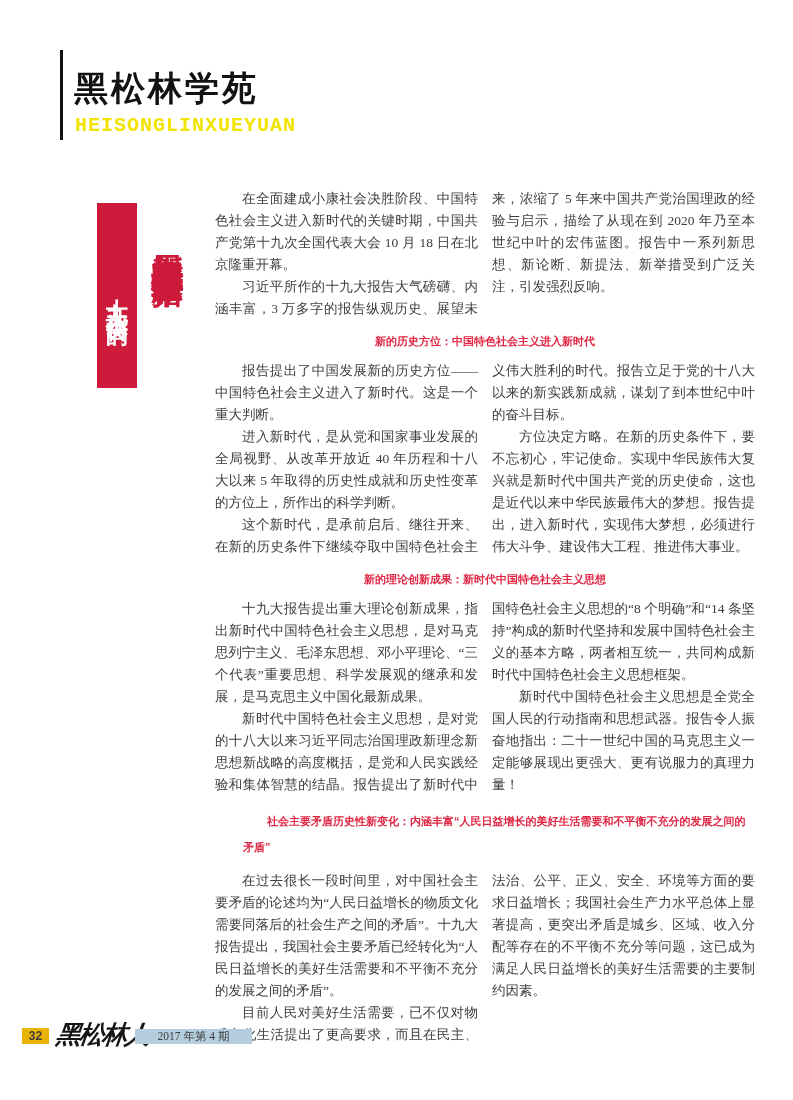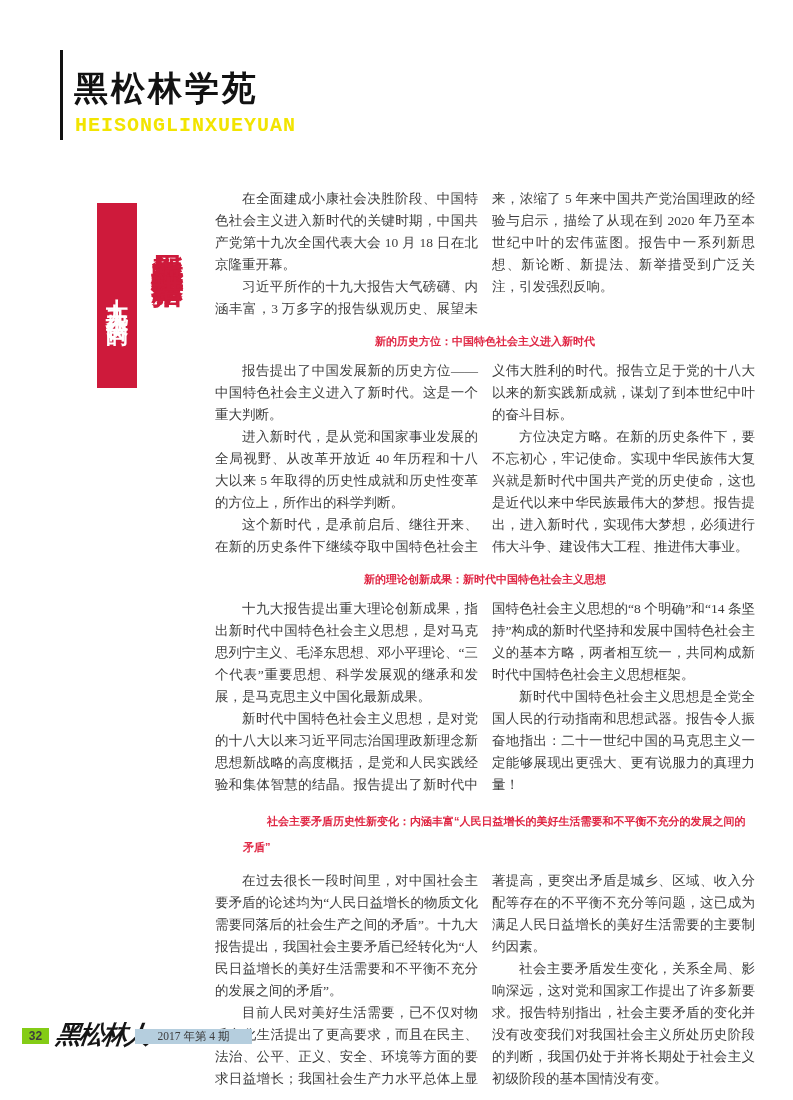--- a/index.html
+++ b/index.html
@@ -31,21 +31,21 @@
   .content p{margin:0;text-indent:2em;text-align:justify;font-size:13.5px;line-height:22px;
        font-family:"Liberation Serif",serif;color:#3d3d3d;}
   .sec-heading{color:#e02744;font-weight:bold;font-size:11px;line-height:22px;
        text-align:center;margin:10px 0 8px 0;font-family:"Liberation Sans",sans-serif;}
   .sec-heading.heading-left{text-align:left;margin-left:28px;width:505px;
        text-indent:24px;line-height:26px;margin-top:12px;margin-bottom:10px;}
 
   
   .footer{position:absolute;left:0;top:1024px;width:793px;height:36px;}
   .page-number-badge{position:absolute;left:22px;top:4px;width:27px;height:16px;
-       background:#84cc16;color:#3d3d3d;font-size:12px;font-weight:bold;
+       background:#eab308;color:#3d3d3d;font-size:12px;font-weight:bold;
        text-align:center;line-height:16px;}
   .journal-logo{position:absolute;left:56px;top:-6px;width:80px;height:34px;
        color:#151515;font-size:25px;font-weight:bold;font-style:italic;
        font-family:"DejaVu Serif",serif;letter-spacing:-2px;transform:skewX(-6deg);
        white-space:nowrap;}
   .issue-badge{position:absolute;left:135px;top:5px;width:117px;height:15px;
        background:#b5cede;color:#3d3d3d;font-size:11.5px;text-align:center;line-height:15px;
        font-family:"Liberation Serif",serif;}
 </style>
 </head>
@@ -81,21 +81,20 @@
     <div class="two-col">
       <p>十九大报告提出重大理论创新成果，指出新时代中国特色社会主义思想，是对马克思列宁主义、毛泽东思想、邓小平理论、“三个代表”重要思想、科学发展观的继承和发展，是马克思主义中国化最新成果。</p>
       <p>新时代中国特色社会主义思想，是对党的十八大以来习近平同志治国理政新理念新思想新战略的高度概括，是党和人民实践经验和集体智慧的结晶。报告提出了新时代中国特色社会主义思想的“8 个明确”和“14 条坚持”构成的新时代坚持和发展中国特色社会主义的基本方略，两者相互统一，共同构成新时代中国特色社会主义思想框架。</p>
       <p>新时代中国特色社会主义思想是全党全国人民的行动指南和思想武器。报告令人振奋地指出：二十一世纪中国的马克思主义一定能够展现出更强大、更有说服力的真理力量！</p>
     </div>
 
     <div class="sec-heading heading-left">社会主要矛盾历史性新变化：内涵丰富“人民日益增长的美好生活需要和不平衡不充分的发展之间的矛盾”</div>
     <div class="two-col">
       <p>在过去很长一段时间里，对中国社会主要矛盾的论述均为“人民日益增长的物质文化需要同落后的社会生产之间的矛盾”。十九大报告提出，我国社会主要矛盾已经转化为“人民日益增长的美好生活需要和不平衡不充分的发展之间的矛盾”。</p>
       <p>目前人民对美好生活需要，已不仅对物质文化生活提出了更高要求，而且在民主、法治、公平、正义、安全、环境等方面的要求日益增长；我国社会生产力水平总体上显著提高，更突出矛盾是城乡、区域、收入分配等存在的不平衡不充分等问题，这已成为满足人民日益增长的美好生活需要的主要制约因素。</p>
-      <p>社会主要矛盾发生变化，关系全局、影响深远，这对党和国家工作提出了许多新要求。报告特别指出，社会主要矛盾的变化并没有改变我们对我国社会主义所处历史阶段的判断，我国仍处于并将长期处于社会主义初级阶段的基本国情没有变。</p>
     </div>
 
   </div>
 
   <div class="footer">
     <div class="page-number-badge">32</div>
     <div class="journal-logo">黑松林人</div>
     <div class="issue-badge">2017 年第 4 期</div>
   </div>
 

